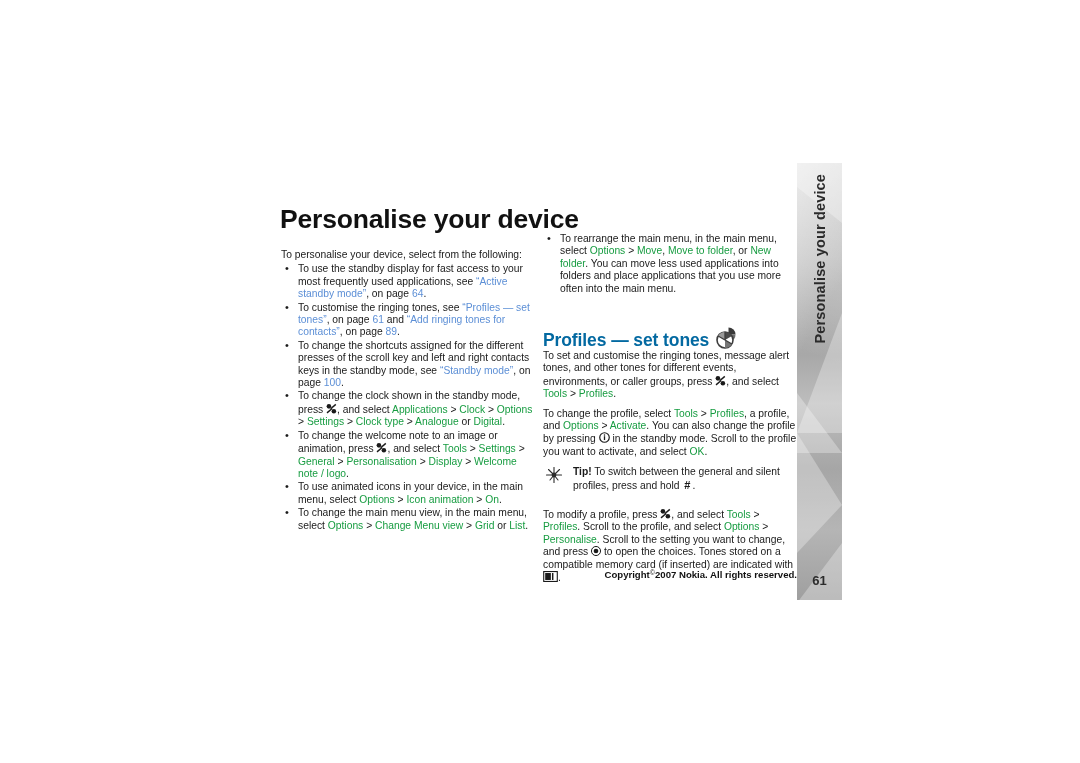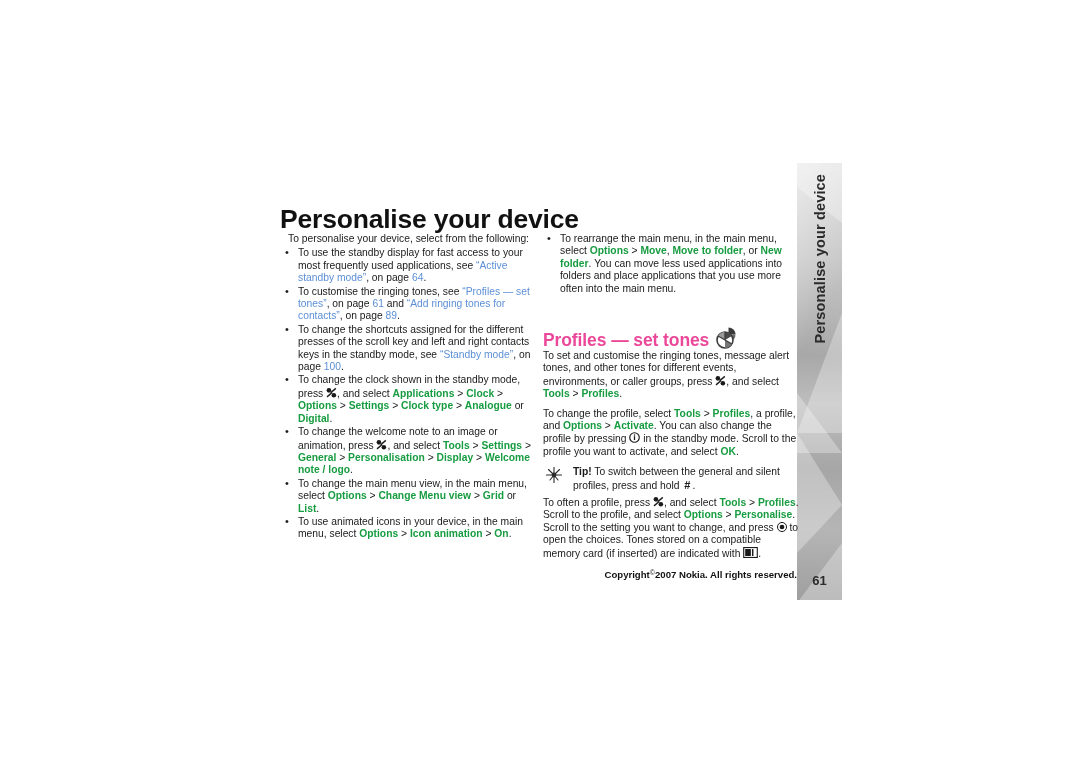--- a/index.html
+++ b/index.html
@@ -85,66 +85,66 @@
     color: #111;
   }
 
   .section-heading {
     position: absolute;
     left: 543px;
     top: 310px;
     font-size: 17.5px;
     font-weight: 700;
     letter-spacing: -0.1px;
-    color: #ec4899;
+    color: #0369a1;
     display: flex;
     align-items: center;
     gap: 6px;
   }
   .profiles-icon { display:inline-block; width:26px; height:26px; margin-bottom:5px;}
 
   
   .col {
     position: absolute;
     font-size: 10.3px;
     line-height: 12.4px;
     color: #1a1a1a;
   }
   .col-left  { left: 281px; top: 233px; width: 255px; }
   .col-right { left: 543px; top: 233px; width: 256px; }
 
-  .intro { margin: 0 0 2px 0; text-align: center; }
+  .intro { margin: 16px 0 2px 0; }
 
   ul.bullets { list-style: none; margin: 0; padding: 0; }
   ul.bullets > li {
     position: relative;
     padding-left: 17px;
     margin: 0 0 1px 0;
   }
   ul.bullets > li::before {
     content: "\2022";
     position: absolute;
     left: 4px;
     top: -1px;
     font-size: 11px;
     color: #1a1a1a;
   }
 
   .p { margin: 0 0 7px 0; }
   .p.tight { margin-bottom: 0; }
 
-  .g { color: #179c41; font-weight: 700; }
+  .g { color: #179c41; font-weight: 400; }
   .b { color: #5c8fd6; }
   .sep { color: #1a1a1a; font-weight: 400; }
 
   
   .tip {
     position: relative;
     padding-left: 30px;
-    margin: 8px 0 4px 0;
+    margin: 8px 0 16px 0;
   }
   .tip-icon {
     position: absolute;
     left: 2px;
     top: 0px;
     width: 18px;
     height: 16px;
   }
   .tip b { font-weight: 700; }
 
@@ -201,22 +201,22 @@
               </g>
             </svg></span><span>, and select </span><span class="g">Applications</span><span class="sep"> &gt; </span><span class="g">Clock</span><span class="sep"> &gt; </span><span class="g">Options</span><span class="sep"> &gt; </span><span class="g">Settings</span><span class="sep"> &gt; </span><span class="g">Clock type</span><span class="sep"> &gt; </span><span class="g">Analogue</span><span> or </span><span class="g">Digital</span><span>.</span></li>
         <li><span>To change the welcome note to an image or animation, press </span><span class="ico ico-menu"><svg viewBox="0 0 12 13" width="11" height="12">
               <g fill="#1a1a1a">
                 <circle cx="3.2" cy="3.6" r="2.5"></circle>
                 <circle cx="8.6" cy="8.9" r="2.5"></circle>
                 <path d="M4.6 5.6 L10.2 0.9 L11.2 2.1 L5.6 6.8 Z"></path>
                 <path d="M0.6 10.1 L6.2 5.4 L7.2 6.6 L1.6 11.3 Z"></path>
               </g>
             </svg></span><span>, and select </span><span class="g">Tools</span><span class="sep"> &gt; </span><span class="g">Settings</span><span class="sep"> &gt; </span><span class="g">General</span><span class="sep"> &gt; </span><span class="g">Personalisation</span><span class="sep"> &gt; </span><span class="g">Display</span><span class="sep"> &gt; </span><span class="g">Welcome note / logo</span><span>.</span></li>
+        <li><span>To use animated icons in your device, in the main menu, select </span><span class="g">Options</span><span class="sep"> &gt; </span><span class="g">Icon animation</span><span class="sep"> &gt; </span><span class="g">On</span><span>.</span></li>
         <li><span>To change the main menu view, in the main menu, select </span><span class="g">Options</span><span class="sep"> &gt; </span><span class="g">Change Menu view</span><span class="sep"> &gt; </span><span class="g">Grid</span><span> or </span><span class="g">List</span><span>.</span></li>
-        <li><span>To use animated icons in your device, in the main menu, select </span><span class="g">Options</span><span class="sep"> &gt; </span><span class="g">Icon animation</span><span class="sep"> &gt; </span><span class="g">On</span><span>.</span></li>
       </ul>
   </div>
 
   <div class="col col-right">
     <ul class="bullets" id="right-bullets">
         <li><span>To rearrange the main menu, in the main menu, select </span><span class="g">Options</span><span class="sep"> &gt; </span><span class="g">Move</span><span>, </span><span class="g">Move to folder</span><span>, or </span><span class="g">New folder</span><span>. You can move less used applications into folders and place applications that you use more often into the main menu.</span></li>
       </ul>
   </div>
 
   <h2 class="section-heading">
@@ -268,21 +268,21 @@
             <line x1="9" y1="9" x2="13" y2="14"></line>
             <line x1="9" y1="9" x2="9" y2="16.5"></line>
           </g>
           <circle cx="9" cy="9" r="2.4" fill="#2b2b2b"></circle>
         </svg>
       </span>
       <span id="tip-text"><b>Tip!</b><span> To switch between the general and silent profiles, press and hold </span><span class="hashkey">#</span><span>.</span></span>
     </div>
 
     <div id="profiles-paras-after">
-        <p class="p tight"><span>To often a profile, press </span><span class="ico ico-menu"><svg viewBox="0 0 12 13" width="11" height="12">
+        <p class="p tight"><span>To modify a profile, press </span><span class="ico ico-menu"><svg viewBox="0 0 12 13" width="11" height="12">
               <g fill="#1a1a1a">
                 <circle cx="3.2" cy="3.6" r="2.5"></circle>
                 <circle cx="8.6" cy="8.9" r="2.5"></circle>
                 <path d="M4.6 5.6 L10.2 0.9 L11.2 2.1 L5.6 6.8 Z"></path>
                 <path d="M0.6 10.1 L6.2 5.4 L7.2 6.6 L1.6 11.3 Z"></path>
               </g>
             </svg></span><span>, and select </span><span class="g">Tools</span><span class="sep"> &gt; </span><span class="g">Profiles</span><span>. Scroll to the profile, and select </span><span class="g">Options</span><span class="sep"> &gt; </span><span class="g">Personalise</span><span>. Scroll to the setting you want to change, and press </span><span class="ico ico-scroll"><svg viewBox="0 0 11 11" width="10" height="10">
               <circle cx="5.5" cy="5.5" r="5" fill="none" stroke="#1a1a1a" stroke-width="1.1"></circle>
               <circle cx="5.5" cy="5.5" r="2.6" fill="#1a1a1a"></circle>
             </svg></span><span> to open the choices. Tones stored on a compatible memory card (if inserted) are indicated with </span><span class="ico ico-card"><svg viewBox="0 0 16 12" width="15" height="11">

